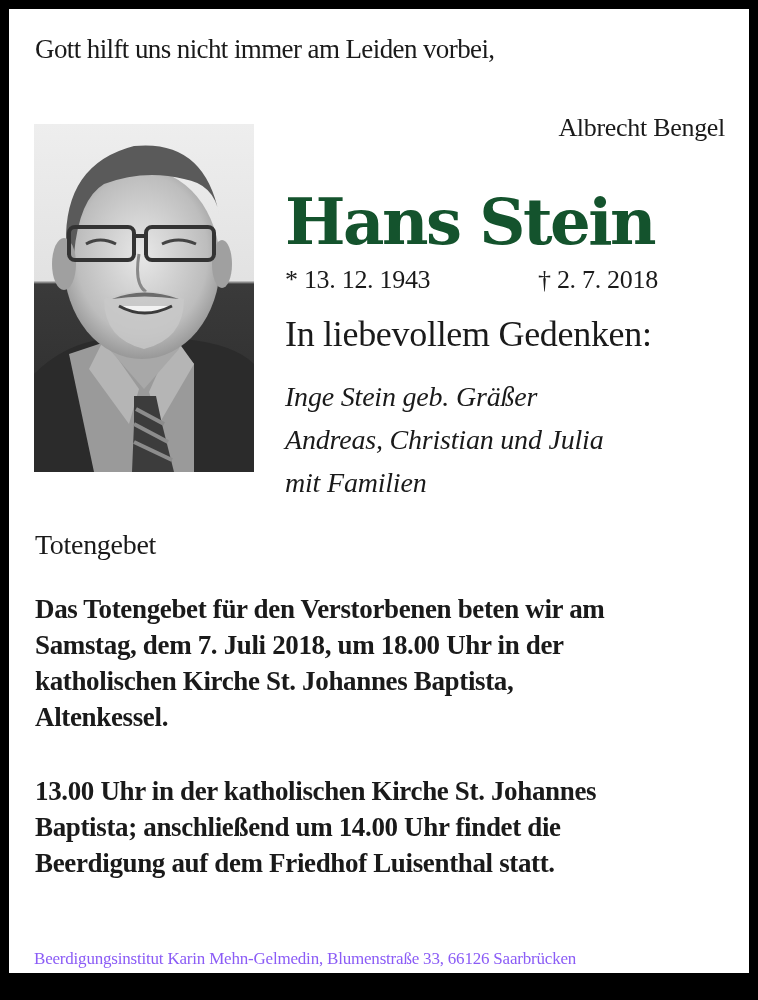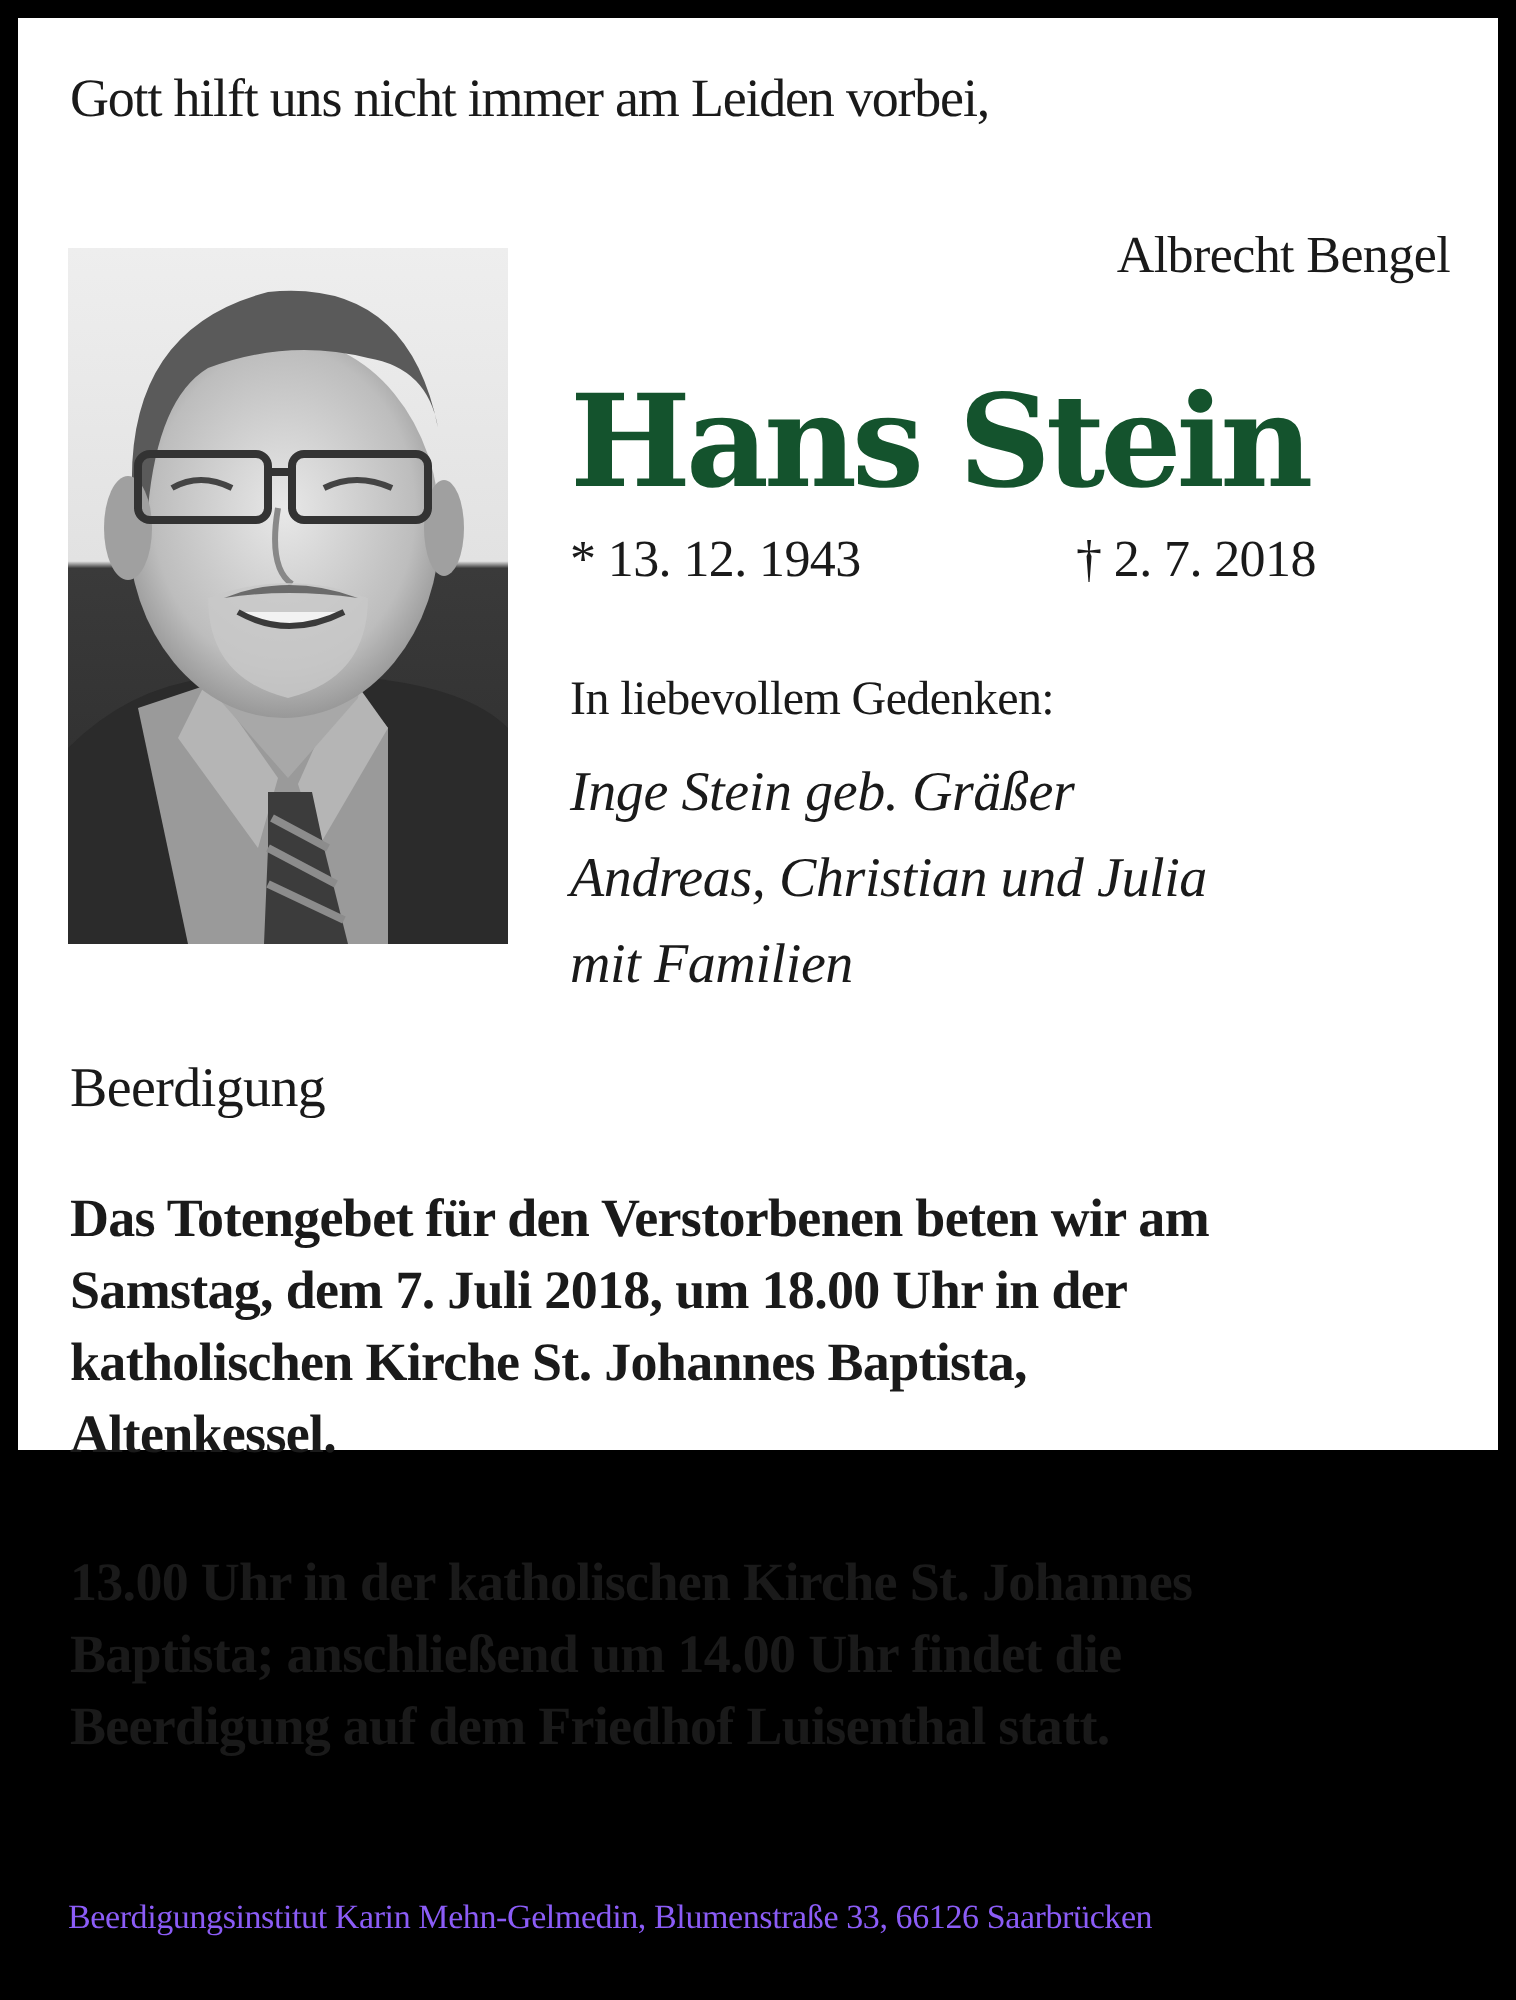--- a/index.html
+++ b/index.html
@@ -7,21 +7,21 @@
       width: 758px; height: 1000px;
       background: #000000;
       position: relative;
       overflow: hidden;
       font-family: "DejaVu Serif", "Liberation Serif", serif;
       color: #1a1a1a;
     }
     .card {
       position: absolute;
       left: 9px; top: 9px;
-      width: 740px; height: 716px;
+      width: 740px; height: 964px;
       background: #ffffff;
     }
     .abs { position: absolute; white-space: nowrap; }
     .quote {
       left: 26px; top: 20px;
       font-size: 24.5px; line-height: 40px;
       letter-spacing: -0.6px;
       font-family: "Liberation Serif", serif;
       font-size: 27px;
     }
@@ -52,23 +52,23 @@
       font-size: 26px;
       letter-spacing: -0.3px;
     }
     .died {
       left: 529px; top: 256px;
       font-family: "Liberation Serif", serif;
       font-size: 26px;
       letter-spacing: -0.3px;
     }
     .memory-heading {
-      left: 276px; top: 328px;
+      left: 276px; top: 304px;
       font-family: "Liberation Serif", serif;
-      font-size: 24px;
+      font-size: 36px;
       letter-spacing: -0.3px;
     }
     .mourners {
       left: 276px; top: 366px;
       font-family: "Liberation Serif", serif;
       font-style: italic;
       font-size: 28px;
       line-height: 43px;
       letter-spacing: -0.2px;
     }
@@ -164,21 +164,21 @@
   <div class="abs born">* 13. 12. 1943</div>
   <div class="abs died">† 2. 7. 2018</div>
 
   <div class="abs memory-heading">In liebevollem Gedenken:</div>
   <div class="abs mourners">
     <div>Inge Stein geb. Gräßer</div>
     <div>Andreas, Christian und Julia</div>
     <div>mit Familien</div>
   </div>
 
-  <div class="abs location">Beerdigung</div>
+  <div class="abs location">Totengebet</div>
 
   <div class="abs para para1">
     <div>Das Totengebet für den Verstorbenen beten wir am</div>
     <div>Samstag, dem 7. Juli 2018, um 18.00 Uhr in der</div>
     <div>katholischen Kirche St. Johannes Baptista,</div>
     <div>Altenkessel.</div>
   </div>
 
   <div class="abs para para2">
     <div>13.00 Uhr in der katholischen Kirche St. Johannes</div>

